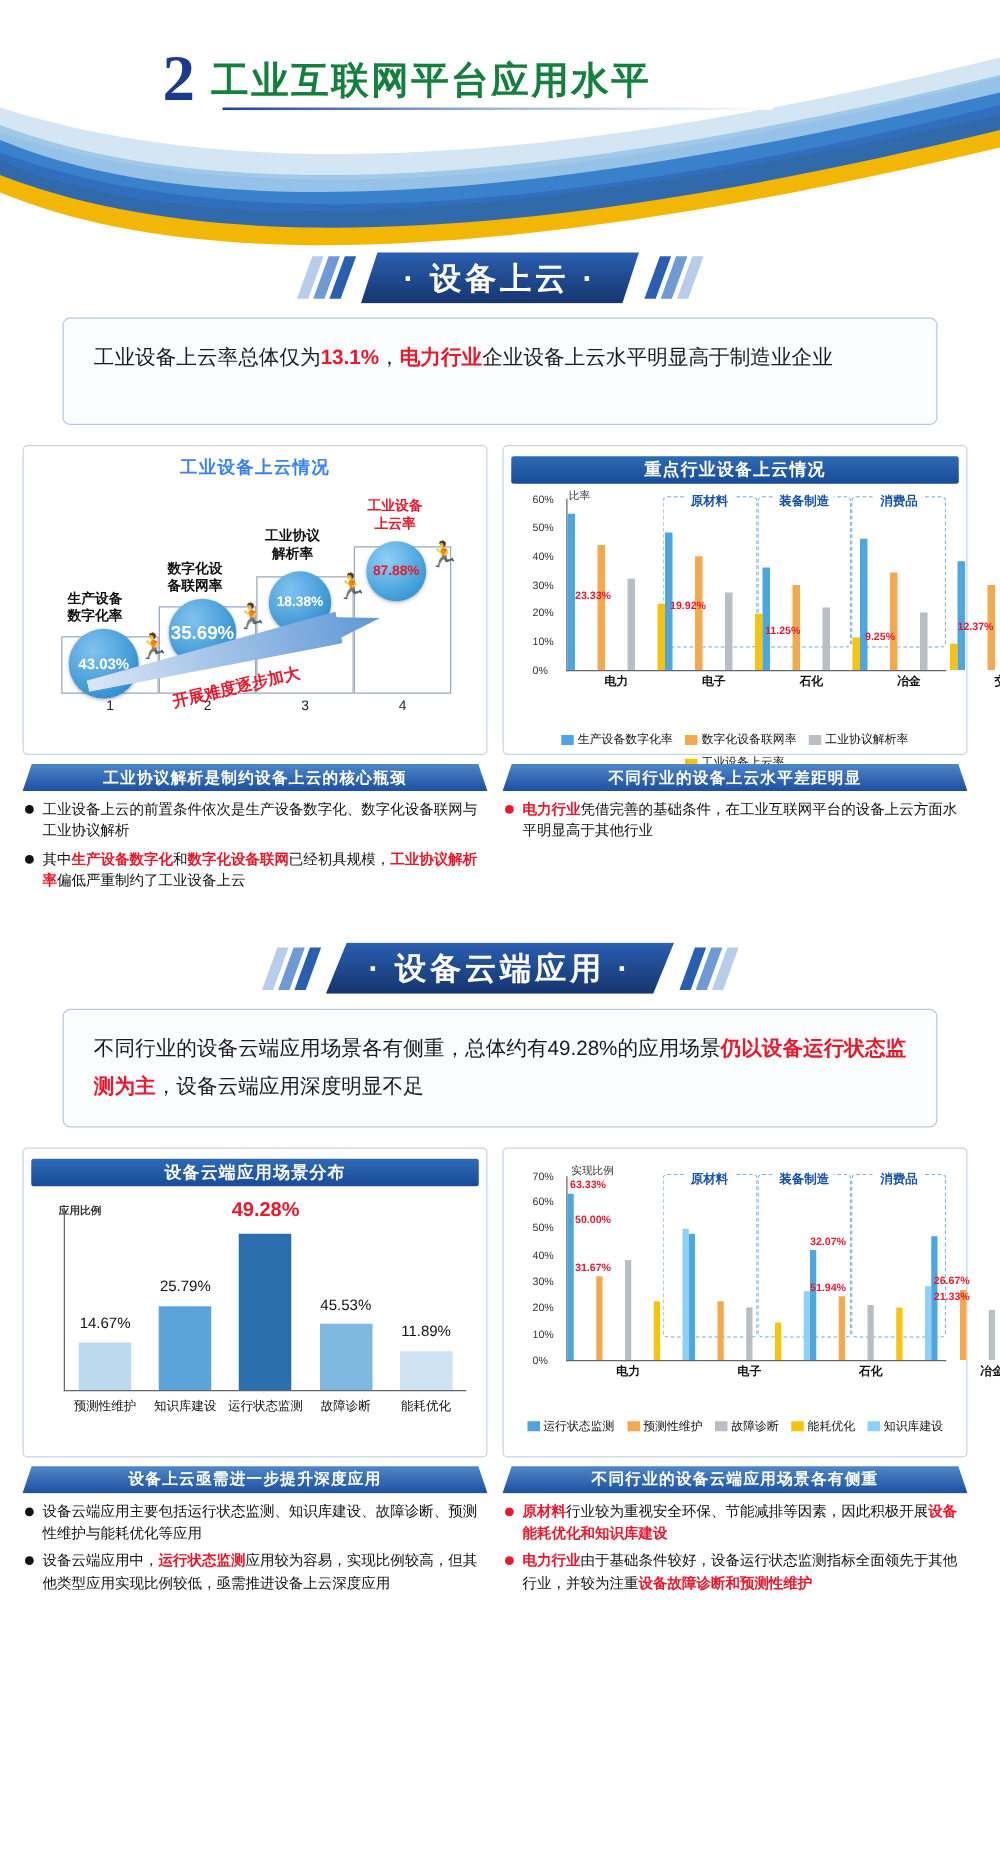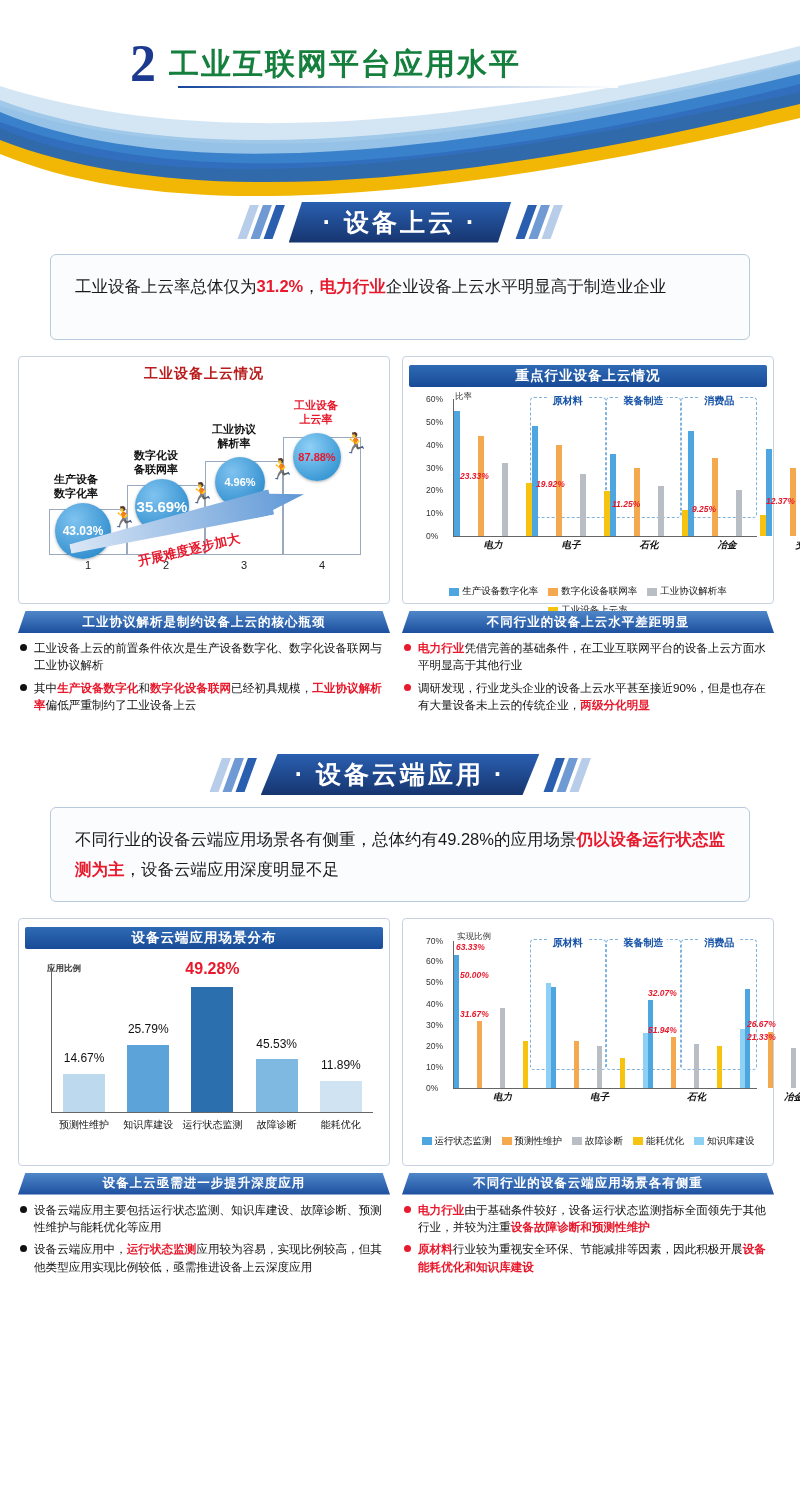--- a/index.html
+++ b/index.html
@@ -66,21 +66,21 @@
   .red { color:#e8192c; font-weight:bold; }
 
   
   .panels { display:flex; gap:12px; padding:0 18px; margin-top:16px; }
   .panel { width:372px; }
   .chart-card {
     border:1px solid #c8d3e2; border-radius:4px; background:#fff;
     padding:6px 6px 4px; height:248px; position:relative;
   }
   .chart-title {
-    text-align:center; font-size:14px; font-weight:bold; color:#b91c1c;
+    text-align:center; font-size:14px; font-weight:bold; color:#3b82f6;
     letter-spacing:1px; margin:2px 0 2px;
   }
   .chart-title.ribbon {
     background:linear-gradient(to bottom,#2f6ab5,#184b97);
     color:#fff; border-radius:2px; padding:2px 0; font-size:13.5px;
   }
   .note-ribbon {
     margin-top:7px; height:22px;
     background:linear-gradient(to bottom,#4f87c9,#1c4f9e);
     color:#fff; font-size:12.5px; font-weight:bold;
@@ -126,21 +126,21 @@
     position:absolute; left:112px; top:156px; font-size:13px; font-weight:bold;
     color:#e8192c; transform:rotate(-13deg);
   }
 
   
   .gchart { position:relative; height:178px; margin:2px 4px 0 4px; }
   .plot { position:absolute; left:40px; right:6px; top:10px; bottom:30px; border-left:1px solid #666; border-bottom:1px solid #666; }
   .yaxis-lab { position:absolute; left:2px; font-size:8.5px; color:#333; transform:translateY(-50%); }
   .axis-caption { position:absolute; font-size:8.5px; color:#333; }
   .groups { position:absolute; left:0; right:0; bottom:0; top:0; display:flex; }
-  .group { flex:1; display:flex; align-items:flex-end; justify-content:center; gap:18px; position:relative;font-style:italic; }
+  .group { flex:1; display:flex; align-items:flex-end; justify-content:center; gap:18px; position:relative; }
   .bar { width:6px; }
   .xlab { position:absolute; bottom:-16px; left:0; right:0; text-align:center; font-size:9.5px; color:#111; font-weight:bold; }
   .dlabel { position:absolute; font-size:8.5px; font-weight:bold; color:#e8192c; white-space:nowrap; }
   .seggroup {
     position:absolute; border:1px dashed #7fb2dd; border-radius:4px;
     top:-2px; bottom:18px; pointer-events:none;
   }
   .segtitle {
     position:absolute; top:-4px; left:50%; transform:translateX(-50%);
     background:#fff; padding:0 4px; font-size:10px; font-weight:bold; color:#1552a8;
@@ -187,21 +187,21 @@
     <span class="banner-core">· 设备上云 ·</span>
     <span class="slash-group">
       <span class="slash"></span>
         <span class="slash light"></span>
         <span class="slash pale"></span>
     </span>
   </div>
 </div>
 
 <div class="summary-box">
-  <span>工业设备上云率总体仅为</span><span class="red">31.2%</span><span>，</span><span class="red">电力行业</span><span>企业设备上云水平明显高于制造业企业</span>
+  <span>工业设备上云率总体仅为</span><span class="red">13.1%</span><span>，</span><span class="red">电力行业</span><span>企业设备上云水平明显高于制造业企业</span>
 </div>
 
 <div class="panels">
 
   <div class="panel">
     <div class="chart-card">
       <div class="chart-title">工业设备上云情况</div>
       <div class="steps-area">
 
         <div class="step-box" style="left:24px; top:124px; width:78px; height:46px;"></div>
@@ -214,21 +214,21 @@
         <div class="step-num" style="left:216px; top:174px;">3</div>
         <div class="step-num" style="left:294px; top:174px;">4</div>
 
         <div class="steplabel" style="left:6px; top:88px; width:90px;">生产设备<br>数字化率</div>
         <div class="steplabel" style="left:86px; top:64px; width:90px;">数字化设<br>备联网率</div>
         <div class="steplabel" style="left:164px; top:38px; width:90px;">工业协议<br>解析率</div>
         <div class="steplabel red" style="left:244px; top:14px; width:94px;">工业设备<br>上云率</div>
 
         <div class="circ" style="left:30px; top:118px; width:56px; height:56px; font-size:12px;">43.03%</div>
         <div class="circ" style="left:110px; top:94px; width:54px; height:54px; font-size:15px;">35.69%</div>
-        <div class="circ" style="left:190px; top:72px; width:50px; height:50px; font-size:11px;">4.96%</div>
+        <div class="circ" style="left:190px; top:72px; width:50px; height:50px; font-size:11px;">18.38%</div>
         <div class="circ" style="left:268px; top:48px; width:48px; height:48px; font-size:11px; background:radial-gradient(circle at 35% 30%,#8fd0f7,#1d86c9); color:#e8192c;">87.88%</div>
 
         <div class="runner" style="left:86px; top:120px;">🏃</div>
         <div class="runner" style="left:164px; top:96px;">🏃</div>
         <div class="runner" style="left:244px; top:72px;">🏃</div>
         <div class="runner" style="left:318px; top:46px;">🏃</div>
 
         <div class="arrow-diag"></div>
         <div class="arrow-text">开展难度逐步加大</div>
       </div>
@@ -348,21 +348,20 @@
           </span>
         <span class="legend-item">
             <i class="swatch" style="background:#f6c40f"></i>
             <span>工业设备上云率</span>
           </span>
       </div>
     </div>
     <div class="note-ribbon">不同行业的设备上云水平差距明显</div>
     <ul class="b-red bullets">
       <li><span class="red">电力行业</span>凭借完善的基础条件，在工业互联网平台的设备上云方面水平明显高于其他行业</li>
-      <li>调研发现，行业龙头企业的设备上云水平甚至接近90%，但是也存在有大量设备未上云的传统企业，<span class="red">两级分化明显</span></li>
     </ul>
   </div>
 </div>
 
 <div class="spacer"></div>
 
 <div class="banner-wrap">
   <div class="banner">
     <span class="slash-group">
       <span class="slash pale"></span>
@@ -544,17 +543,17 @@
             <span>能耗优化</span>
           </span>
         <span class="legend-item">
             <i class="swatch" style="background:#8fd0f5"></i>
             <span>知识库建设</span>
           </span>
       </div>
     </div>
     <div class="note-ribbon">不同行业的设备云端应用场景各有侧重</div>
     <ul class="b-red bullets">
+      <li><span class="red">原材料</span>行业较为重视安全环保、节能减排等因素，因此积极开展<span class="red">设备能耗优化和知识库建设</span></li>
       <li><span class="red">电力行业</span>由于基础条件较好，设备运行状态监测指标全面领先于其他行业，并较为注重<span class="red">设备故障诊断和预测性维护</span></li>
-      <li><span class="red">原材料</span>行业较为重视安全环保、节能减排等因素，因此积极开展<span class="red">设备能耗优化和知识库建设</span></li>
     </ul>
   </div>
 </div>
 
 </body></html>

